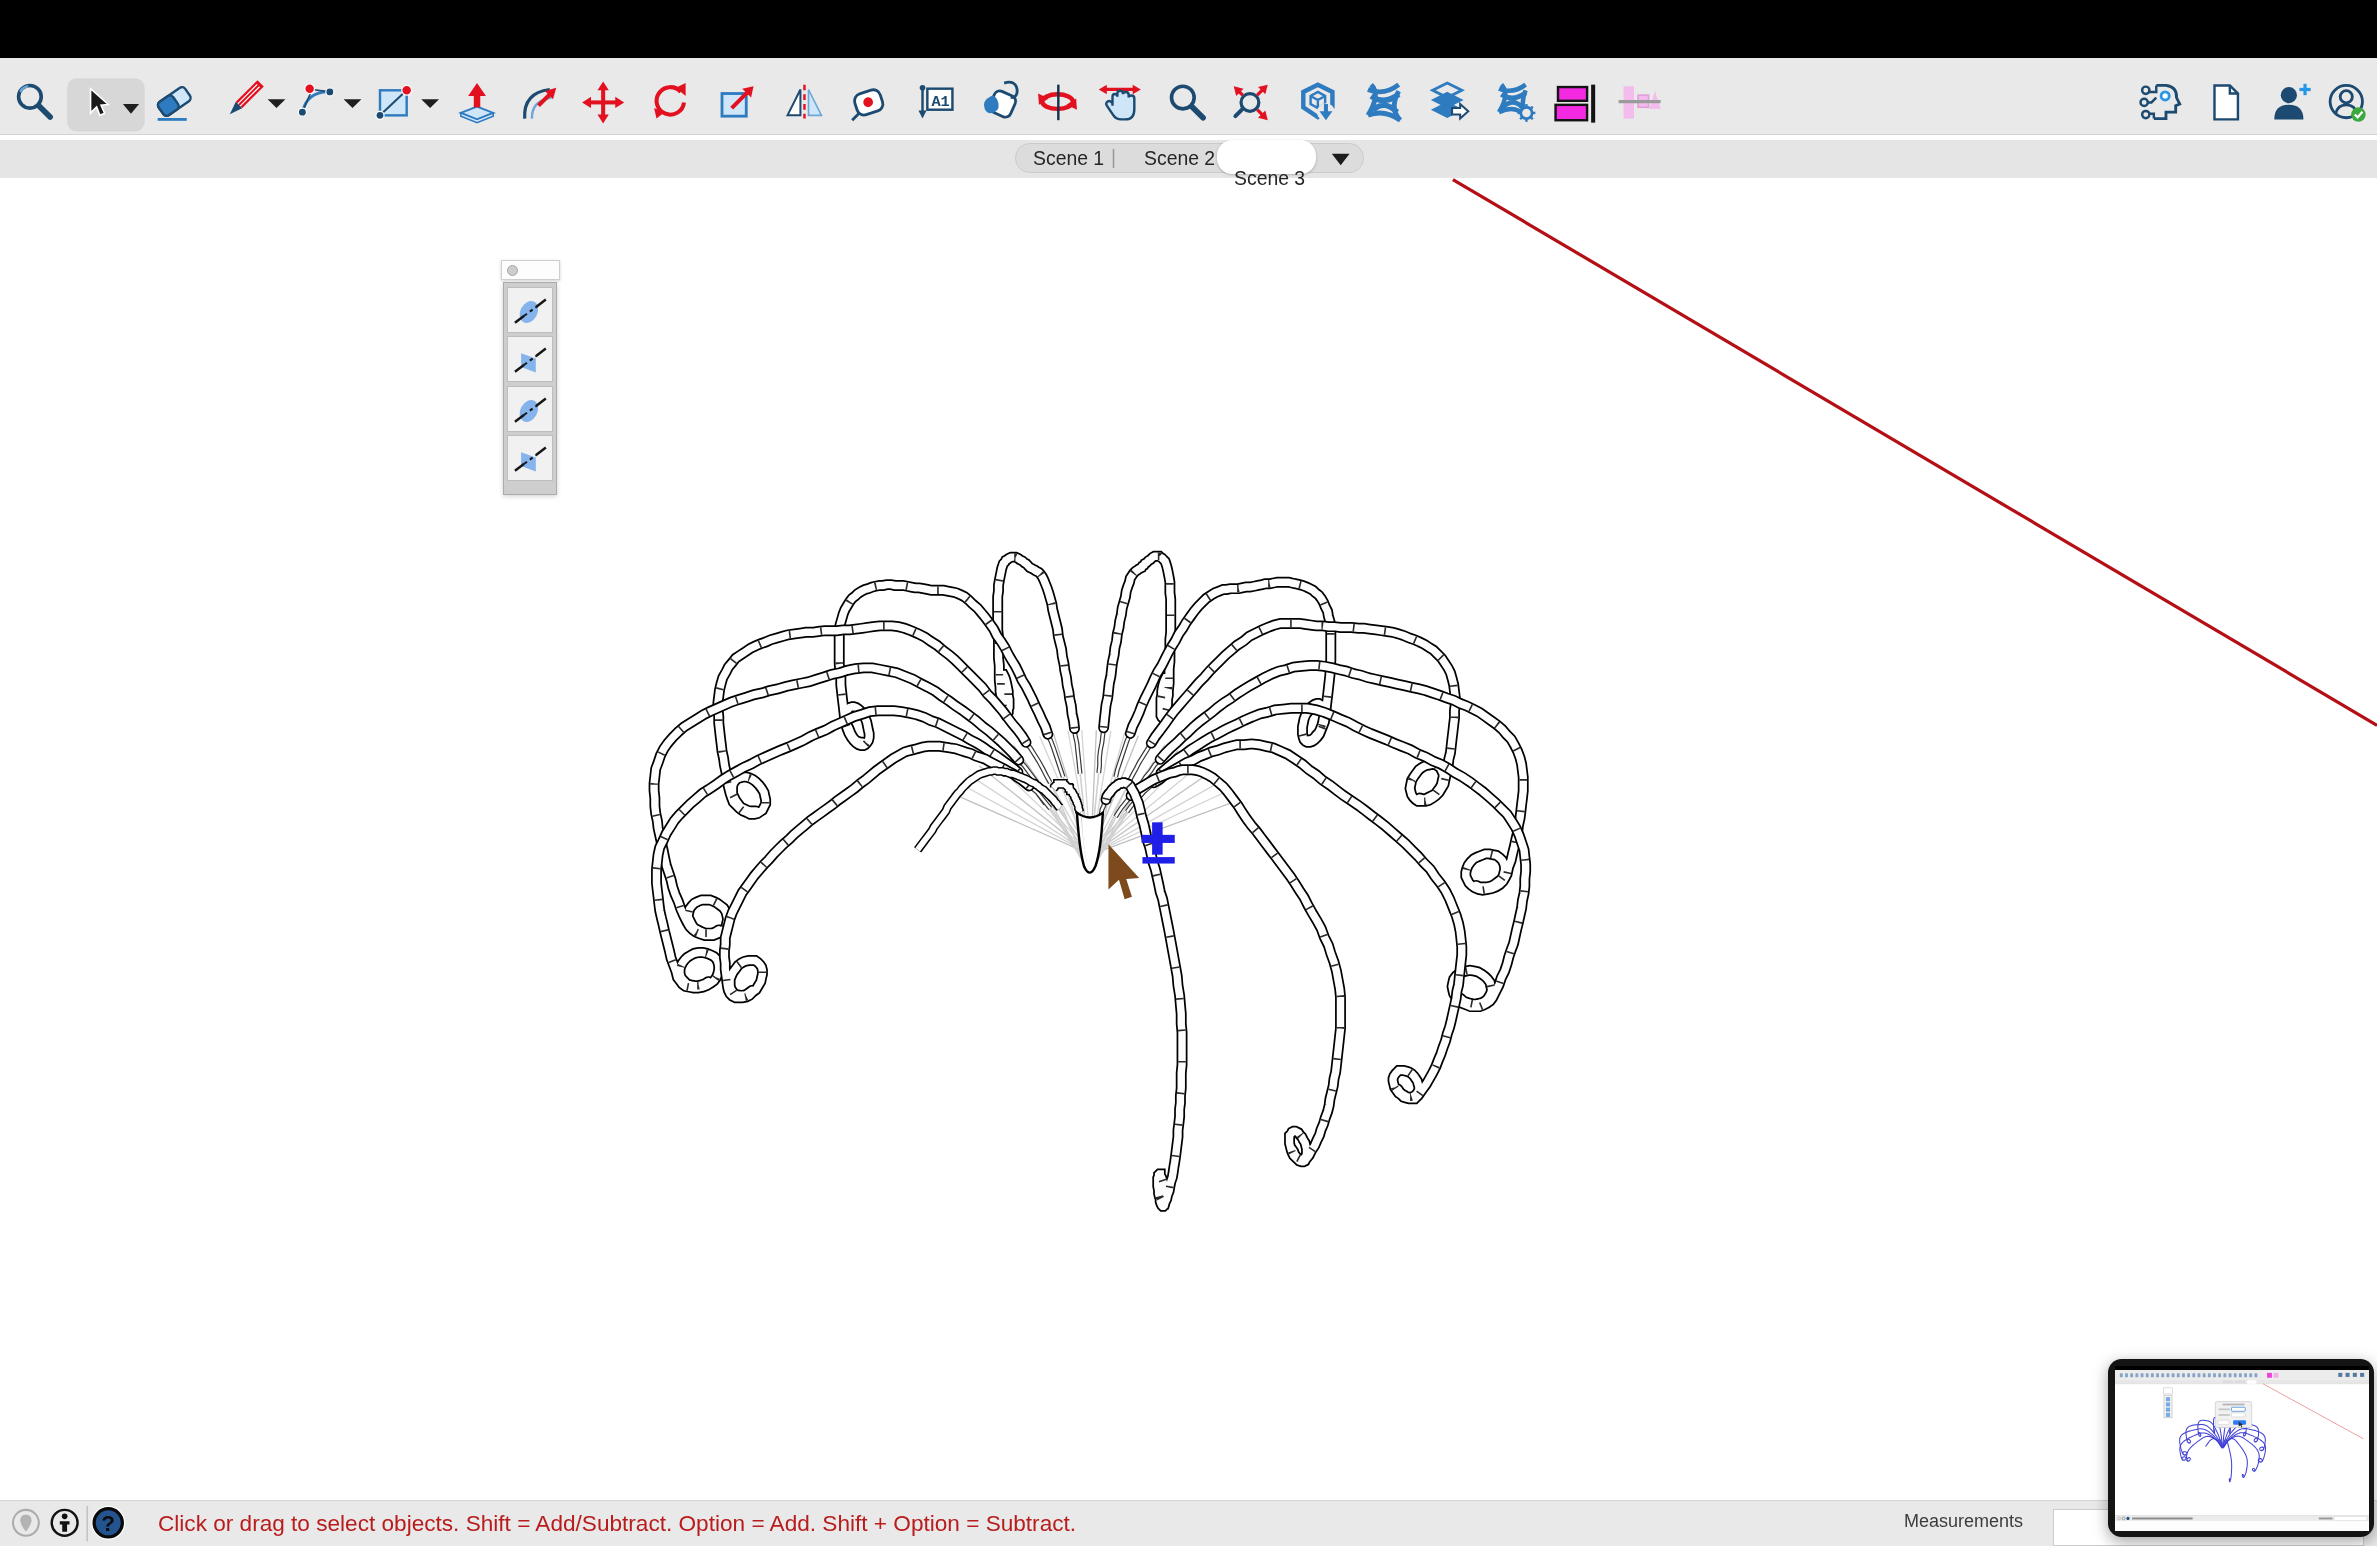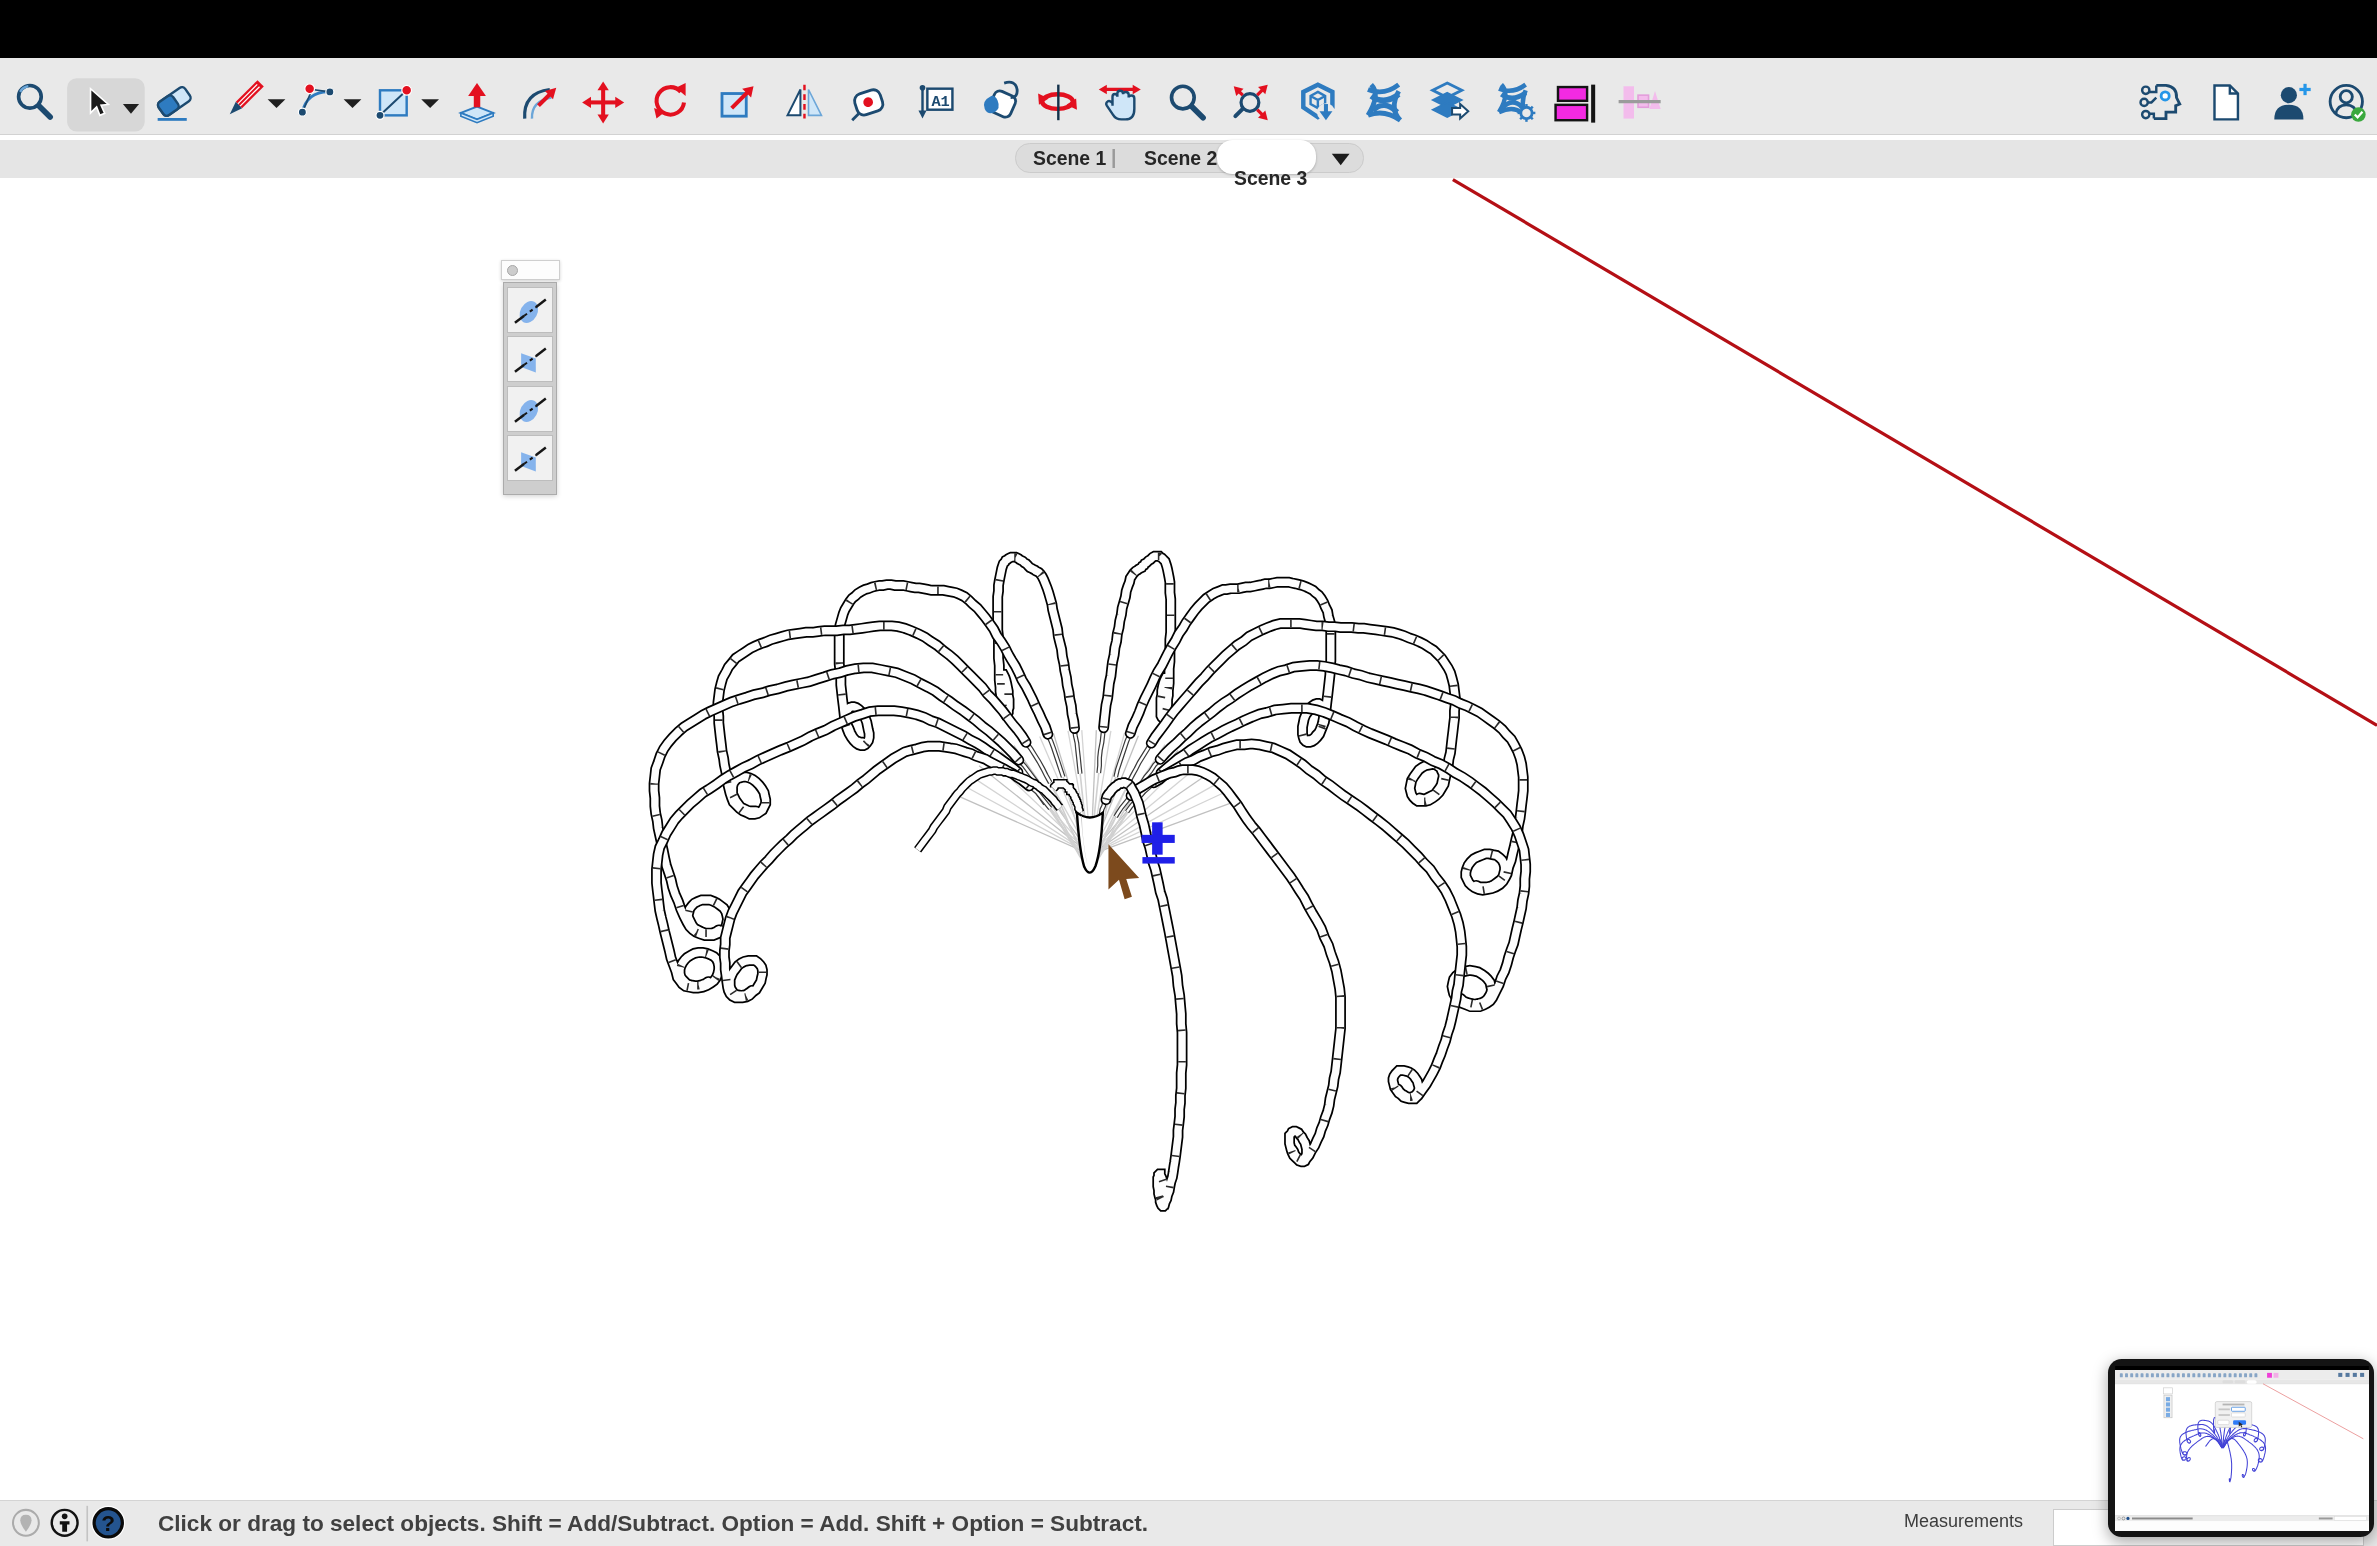--- a/index.html
+++ b/index.html
@@ -4,27 +4,27 @@
 <style>
   * { margin:0; padding:0; box-sizing:border-box; }
   html,body { width:2377px; height:1546px; background:#fff; overflow:hidden;
     font-family:"Liberation Sans", sans-serif; }
   .abs { position:absolute; }
   #topbar { position:absolute; left:0; top:0; width:2377px; height:58px; background:#000; }
   #toolbar { position:absolute; left:0; top:58px; width:2377px; height:77px; background:#e9e9e9;
     border-bottom:1.6px solid #d2d2d2; }
   #tabstrip { position:absolute; left:0; top:140px; width:2377px; height:38px; background:#e5e5e5; }
   #tabbox { position:absolute; left:1015px; top:3.2px; width:349px; height:30px; background:#dcdcdc;
-    border:0.8px solid #cbcbcb; border-radius:14.6px;font-weight:bold; }
+    border:0.8px solid #cbcbcb; border-radius:14.6px; }
   .tablabel { position:absolute; top:3.2px; font-size:19.4px; color:#262626; }
   #pill { position:absolute; left:201px; top:-4px; width:99px; height:34px; background:#fff;
     border-radius:15.4px; box-shadow:0 0.8px 2.4px rgba(0,0,0,0.25); }
   #statusbar { position:absolute; left:0; top:1500px; width:2377px; height:46px; background:#e9e9e9;
     border-top:1.6px solid #d4d4d4; }
-  #statustext { position:absolute; left:158px; top:9.7px; font-size:22.6px; color:#404040;font-weight:bold; }
+  #statustext { position:absolute; left:158px; top:9.7px; font-size:22.6px; color:#b91c1c; }
   #measlabel { position:absolute; left:1904px; top:1511px; font-size:18px; color:#3d3d3d; }
   #measbox { position:absolute; left:2053px; top:1509px; width:311px; height:37px; background:#fff;
     border:1.6px solid #cccccc; }
   #palette { position:absolute; left:501px; top:260px; width:59px; height:235px; }
   #palette .tbar { position:absolute; left:0; top:0; width:59px; height:20px; background:#fdfdfd;
     border:0.8px solid #cfcfcf; box-shadow:0 0.8px 3.2px rgba(0,0,0,0.18); }
   #palette .tdot { position:absolute; left:4.9px; top:4px; width:11.3px; height:11.3px; border-radius:5.7px;
     background:#cdcdcd; border:0.8px solid #a8a8a8; }
   #palette .pbody { position:absolute; left:2.4px; top:22px; width:54px; height:213px; background:#cecece;
     border:1.6px solid #ababab; box-shadow:0 1.6px 4.9px rgba(0,0,0,0.18); }

